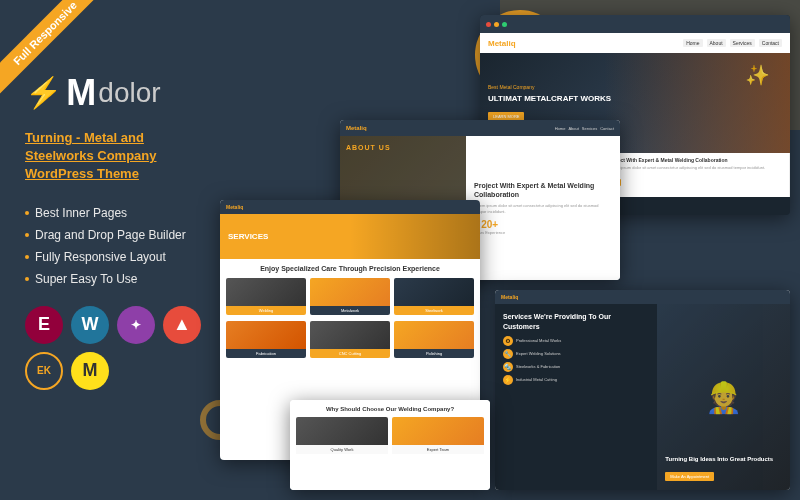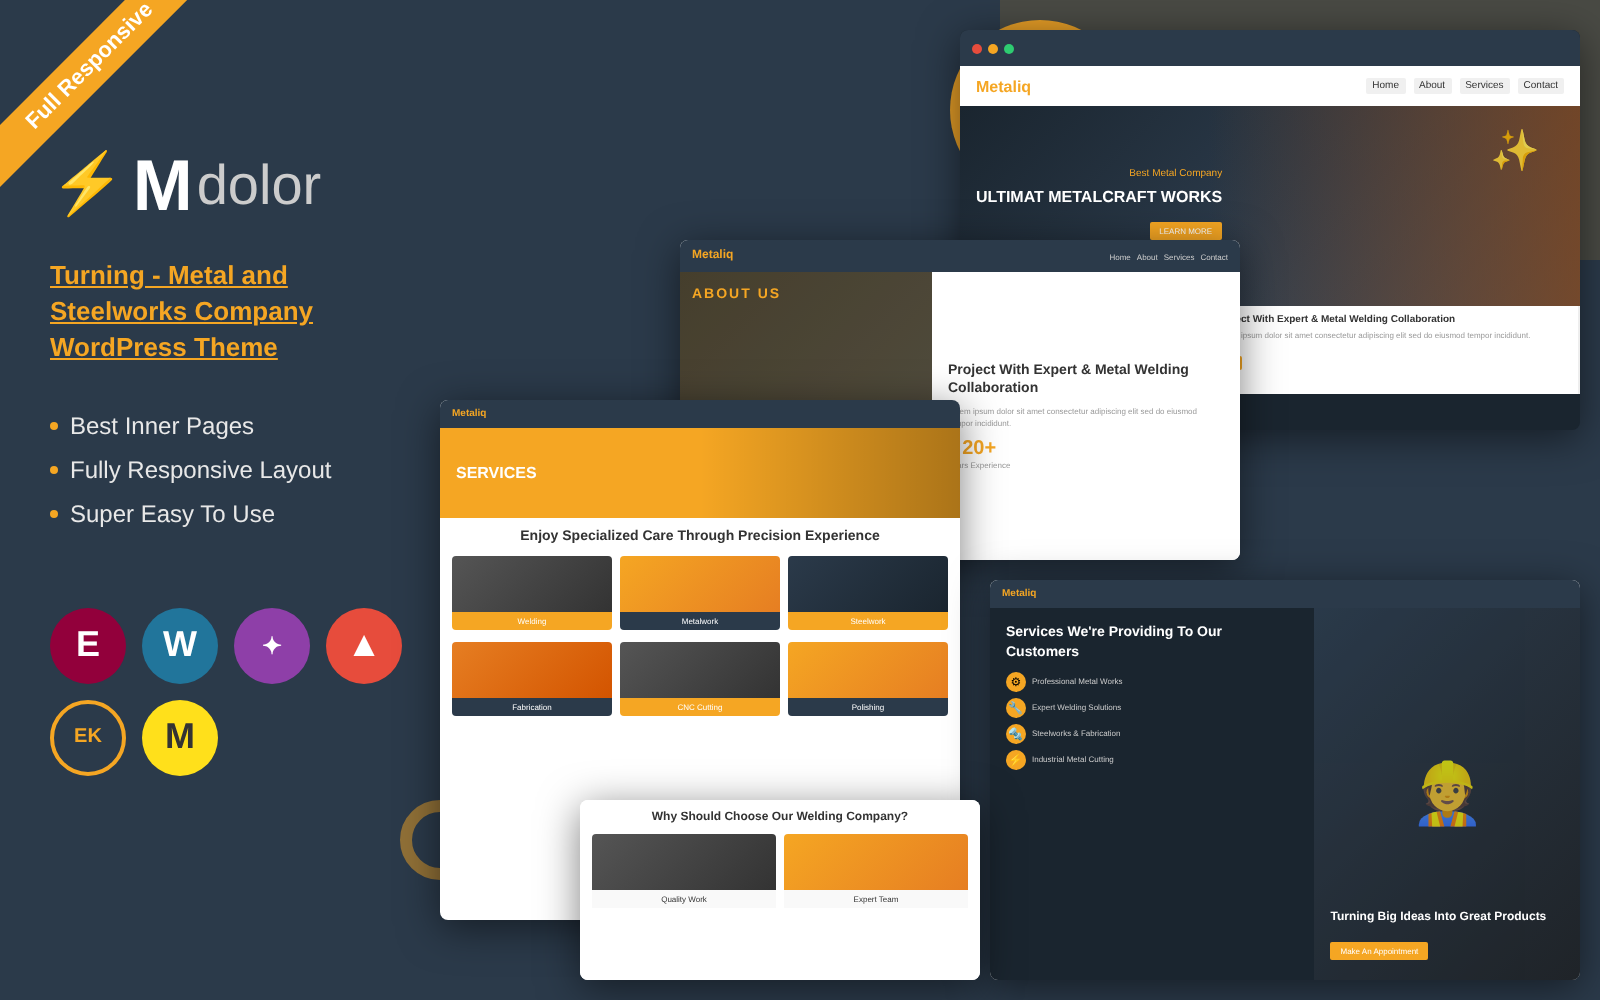--- a/index.html
+++ b/index.html
@@ -106,21 +106,21 @@
       font-weight: 700;
       color: #f5a623;
       line-height: 1.4;
       margin-bottom: 18px;
       text-decoration: underline;
       cursor: pointer;
     }
 
     .features-list {
       list-style: none;
-      margin-bottom: 36px;
+      margin-bottom: 16px;
     }
     .features-list li {
       color: #e8e8e8;
       font-size: 12px;
       padding: 4px 0;
       display: flex;
       align-items: center;
       gap: 6px;
     }
     .features-list li::before {
@@ -233,21 +233,20 @@
     .sc-hero-sparks {
       position: absolute;
       right: 20px; top: 10px;
       font-size: 20px;
       opacity: 0.8;
     }
     .sc-hero-text {
       position: absolute;
       left: 8px;
       color: #fff;
-      text-align: right;
     }
     .sc-hero-title {
       font-size: 8px;
       font-weight: bold;
       line-height: 1.3;
       text-transform: uppercase;
     }
     .sc-hero-subtitle { font-size: 5px; color: #f5a623; margin-bottom: 4px; }
     .sc-hero-btn {
       display: inline-block;
@@ -637,20 +636,23 @@
       <span class="logo-meta">M</span>
         <span style="font-size:28px;color:#ccc;font-weight:300;">dolor</span>
     </div>
   </div>
 
   <div class="product-title">Turning  -  Metal and Steelworks Company WordPress Theme</div>
 
   <ul class="features-list">
     <li>
         <span>Best Inner Pages</span>
+      </li>
+    <li>
+        <span>Drag and Drop Page Builder</span>
       </li>
     <li>
         <span>Fully Responsive Layout</span>
       </li>
     <li>
         <span>Super Easy To Use</span>
       </li>
   </ul>
 
   <div class="plugin-icons">

